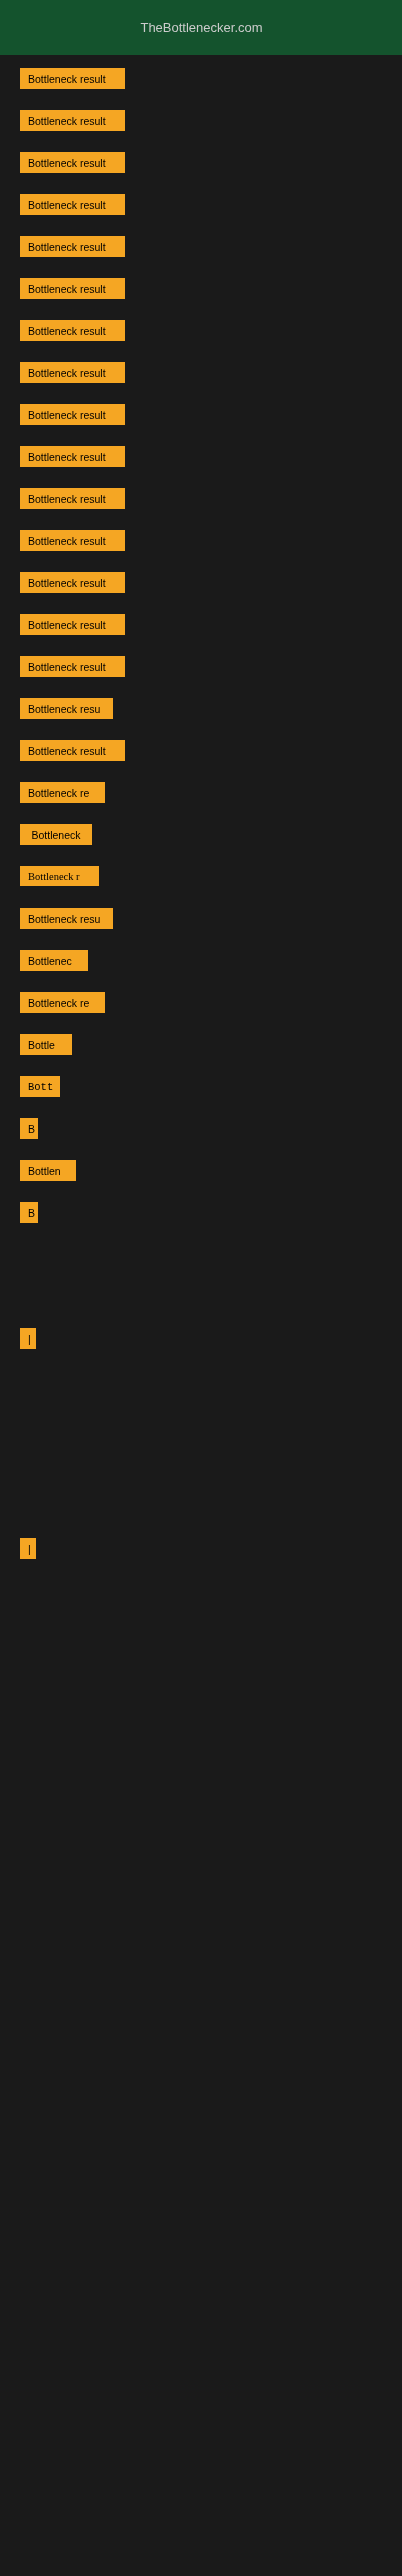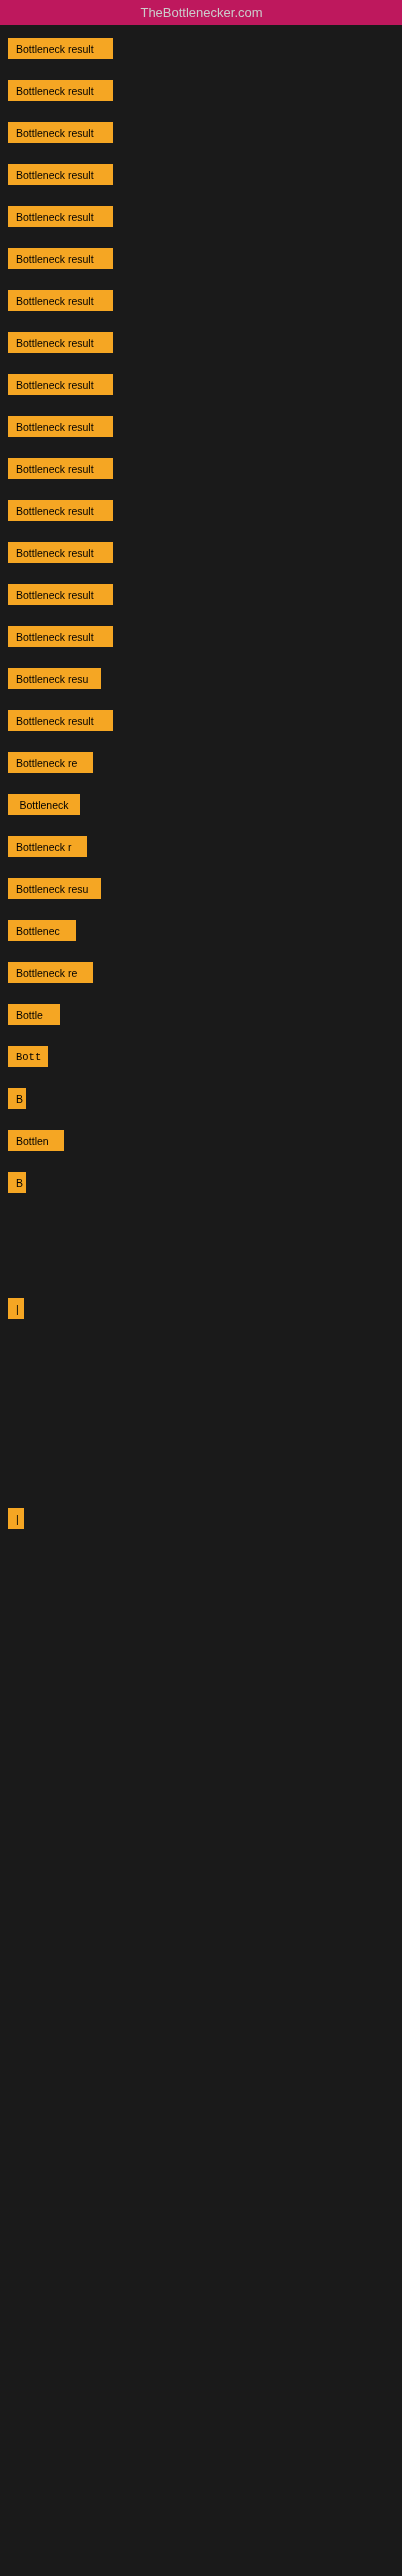--- a/index.html
+++ b/index.html
@@ -13,22 +13,22 @@
       min-height: 2576px;
       background-color: #1a1a1a;
       font-family: Arial, sans-serif;
       position: relative;
     }
 
     .site-title {
       text-align: center;
       color: #cccccc;
       font-size: 13px;
-      padding: 5px 0;
-      background-color: #be185d;
+      padding: 20px 0;
+      background-color: #14532d;
     }
 
     .bottleneck-item {
       margin: 6.4px 8px;
       padding: 4.8px 8px;
       background-color: #f5a623;
       color: #000;
       font-size: 10.5px;
       font-weight: normal;
       display: inline-block;
@@ -38,21 +38,21 @@
 
     .row {
       display: block;
       height: 42px;
       position: relative;
     }
 
     .row .bottleneck-item {
       position: absolute;
       top: 6.4px;
-      left: 0;
+      left: 12px;
     }
   </style>
 </head>
 <body>
 
 <div class="site-title">
   <span>TheBottlenecker.com</span>
 </div>
 
 <div id="items-container">
@@ -107,21 +107,21 @@
     <div class="row">
       <div class="bottleneck-item" style="width: 105px; max-width: 105px;">Bottleneck result</div>
     </div>
     <div class="row">
       <div class="bottleneck-item" style="width: 85px; max-width: 85px;">Bottleneck re</div>
     </div>
     <div class="row">
       <div class="bottleneck-item" style="width: 72px; max-width: 72px; text-align: center;">Bottleneck</div>
     </div>
     <div class="row">
-      <div class="bottleneck-item" style="width: 79px; max-width: 81px;">Bottleneck r</div>
+      <div class="bottleneck-item" style="width: 79px; max-width: 81px; font-family: Liberation Serif, serif;">Bottleneck r</div>
     </div>
     <div class="row">
       <div class="bottleneck-item" style="width: 93px; max-width: 93px;">Bottleneck resu</div>
     </div>
     <div class="row">
       <div class="bottleneck-item" style="width: 76px; max-width: 68px;">Bottlenec</div>
     </div>
     <div class="row">
       <div class="bottleneck-item" style="width: 85px; max-width: 85px;">Bottleneck re</div>
     </div>

